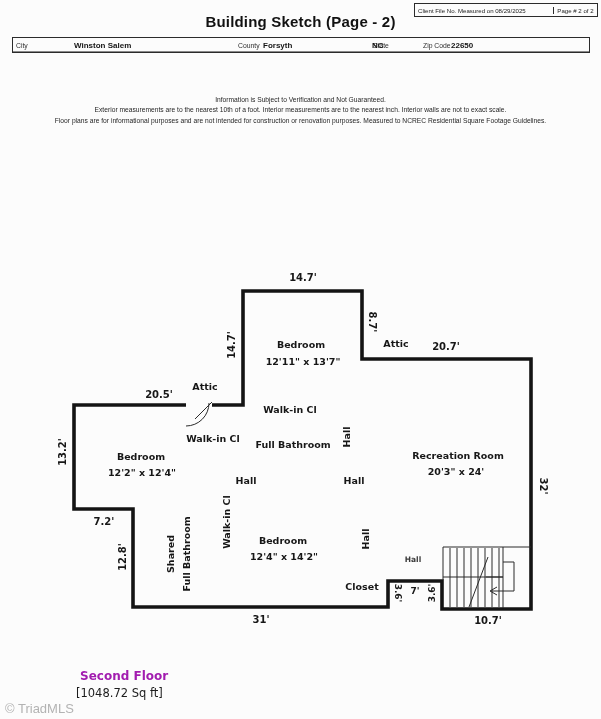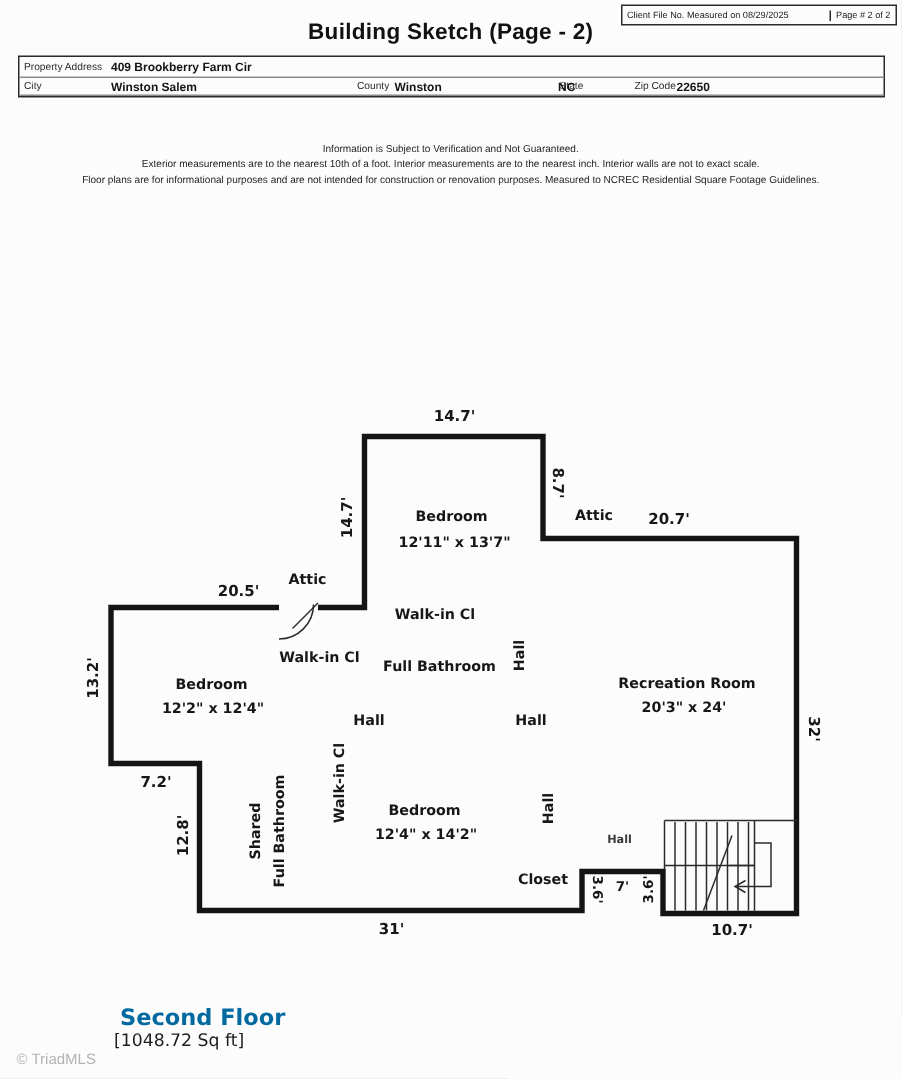--- a/index.html
+++ b/index.html
@@ -31,47 +31,43 @@
 
   svg.plan{position:absolute;left:0;top:0;}
   .wall{fill:none;stroke:#141414;stroke-width:3.6;stroke-linejoin:miter;}
   .thin{stroke:#2b2b2b;stroke-width:1;fill:none;}
   .lbl{font-family:"DejaVu Sans",sans-serif;font-weight:bold;font-size:9.5px;fill:#171717;text-anchor:middle;}
   .dim{font-family:"DejaVu Sans",sans-serif;font-weight:bold;font-size:10px;fill:#171717;text-anchor:middle;}
   .dim-sm{font-size:9px;}
   .hall-sm{font-family:"DejaVu Sans",sans-serif;font-weight:bold;font-size:7.5px;fill:#3a3a3a;text-anchor:middle;}
 
   .footer-floor{position:absolute;left:80px;top:669px;font-family:"DejaVu Sans",sans-serif;
-                font-size:15px;font-weight:bold;color:#0369a1;}
+                font-size:12px;font-weight:bold;color:#a21caf;}
   .footer-area{position:absolute;left:76px;top:686px;font-family:"DejaVu Sans",sans-serif;
                font-size:11.5px;color:#1c1c1c;}
-  .watermark{position:absolute;left:11px;top:701px;font-size:10px;color:#b3b3b3;}
+  .watermark{position:absolute;left:5px;top:701px;font-size:13px;color:#b3b3b3;}
 </style>
 </head>
 <body>
 
 <div class="page">
 
   <div class="filebox">
     <span class="fb-left">Client File No. Measured on 08/29/2025</span>
     <span class="fb-right">Page # 2 of 2</span>
   </div>
 
   <div class="title">Building Sketch (Page - 2)</div>
 
   <div class="info-table">
     <div class="t-row">
-      <span class="t-cell t-label" style="left:3px">Property Address</span>
-      <span class="t-cell t-value" style="left:61px">409 Brookberry Farm Cir</span>
-    </div>
-    <div class="t-row">
       <span class="t-cell t-label" style="left:3px">City</span>
       <span class="t-cell t-value" style="left:61px">Winston Salem</span>
       <span class="t-cell t-label" style="left:225px">County</span>
-      <span class="t-cell t-value" style="left:250px">Winston</span>
+      <span class="t-cell t-value" style="left:250px">Forsyth</span>
       <span class="t-cell t-label" style="left:360px">State</span>
       <span class="t-cell t-value" style="left:359px">NC</span>
       <span class="t-cell t-label" style="left:410px">Zip Code</span>
       <span class="t-cell t-value" style="left:438px">22650</span>
     </div>
   </div>
 
   <div class="disclaimers">
     <div>Information is Subject to Verification and Not Guaranteed.</div>
     <div>Exterior measurements are to the nearest 10th of a foot. Interior measurements are to the nearest inch. Interior walls are not to exact scale.</div>

